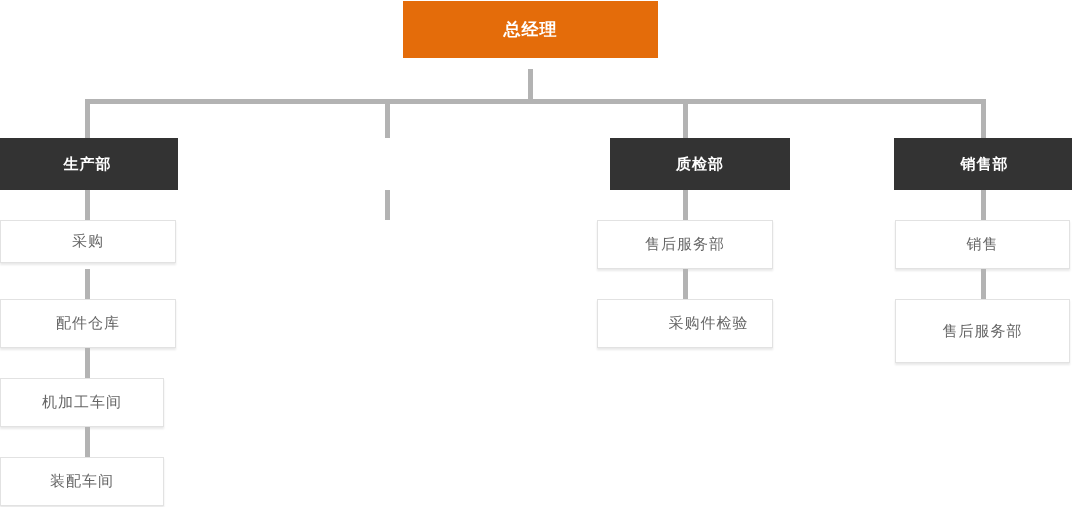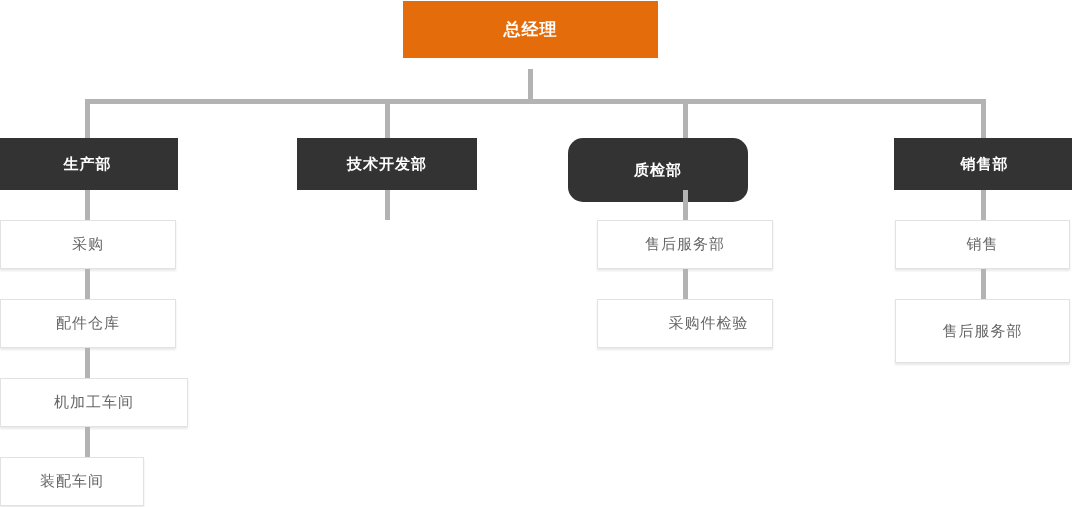--- a/index.html
+++ b/index.html
@@ -59,44 +59,41 @@
   <div class="line" style="left:85px; top:99px; width:901px; height:5px;"></div>
 
   <div class="line" style="left:85px;  top:101px; width:5px; height:37px;"></div>
   <div class="line" style="left:385px; top:101px; width:5px; height:37px;"></div>
   <div class="line" style="left:683px; top:101px; width:5px; height:37px;"></div>
   <div class="line" style="left:981px; top:101px; width:5px; height:37px;"></div>
 
   <div class="node dept-node" style="left:-3px;  top:138px; width:181px; height:52px;">
     <span>生产部</span>
   </div>
-  <div class="node dept-node" style="left:297px; top:138px; width:180px; height:52px;">
-    <span>技术开发部</span>
-  </div>
-  <div class="node dept-node" style="left:568px; top:138px; width:180px; height:64px;border-radius:15px;">
+  <div class="node dept-node" style="left:610px; top:138px; width:180px; height:52px;">
     <span>质检部</span>
   </div>
   <div class="node dept-node" style="left:894px; top:138px; width:181px; height:52px;">
     <span>销售部</span>
   </div>
 
   <div class="line" style="left:85px; top:190px; width:5px; height:30px;"></div>
-  <div class="node leaf-node" style="left:0px; top:220px; width:176px; height:49px;">
+  <div class="node leaf-node" style="left:0px; top:220px; width:176px; height:43px;">
     <span>采购</span>
   </div>
   <div class="line" style="left:85px; top:269px; width:5px; height:30px;"></div>
   <div class="node leaf-node" style="left:0px; top:299px; width:176px; height:49px;text-align:center;">
     <span>配件仓库</span>
   </div>
   <div class="line" style="left:85px; top:348px; width:5px; height:30px;"></div>
-  <div class="node leaf-node" style="left:0px; top:378px; width:188px; height:49px;">
+  <div class="node leaf-node" style="left:0px; top:378px; width:164px; height:49px;">
     <span>机加工车间</span>
   </div>
   <div class="line" style="left:85px; top:427px; width:5px; height:30px;"></div>
-  <div class="node leaf-node" style="left:0px; top:457px; width:144px; height:49px;align-items:center;">
+  <div class="node leaf-node" style="left:0px; top:457px; width:164px; height:49px;align-items:center;">
     <span>装配车间</span>
   </div>
 
   <div class="line" style="left:385px; top:190px; width:5px; height:30px;"></div>
 
   <div class="line" style="left:683px; top:190px; width:5px; height:30px;"></div>
   <div class="node leaf-node" style="left:597px; top:220px; width:176px; height:49px;">
     <span>售后服务部</span>
   </div>
   <div class="line" style="left:683px; top:269px; width:5px; height:30px;"></div>

